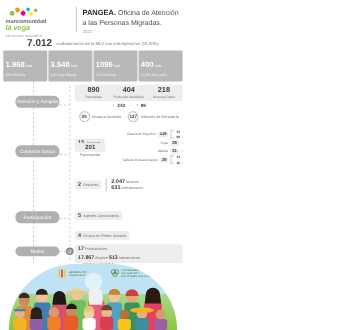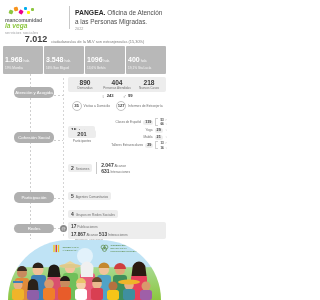--- a/index.html
+++ b/index.html
@@ -25,21 +25,21 @@
   .logo-t1 { font-size:5.2px; font-weight:bold; color:#6d6e71; letter-spacing:-0.1px; margin-top:1px;}
   .logo-t2 { font-size:6.6px; font-weight:bold; color:#8cc63f; font-style:italic; line-height:1;}
   .logo-t3 { font-size:3.6px; color:#939598; letter-spacing:0.3px; margin-top:1px;}
   .hdr-div { width:1px; background:#c9c9c9; align-self:stretch; margin:1px 5px 1px 2px; }
   .title-block { flex:1; padding-top:3px; }
   .title-line { font-size:6.4px; color:#4d4d4d; line-height:1.35; }
   .title-line b { color:#2b2b2b; font-size:6.8px; }
   .title-year { font-size:3.8px; color:#9a9a9a; margin-top:1px; }
 
   
-  .total-row { display:flex; align-items:flex-end; justify-content:center; gap:4px; padding:1px 0 2px 0; }
+  .total-row { display:flex; align-items:center; justify-content:center; gap:4px; padding:1px 0 2px 0; }
   .total-num { font-size:9px; font-weight:bold; color:#3d3d3d; }
   .total-txt { font-size:3.9px; color:#7a7a7a; }
 
   
   .stats { display:flex; gap:1px; padding:0 3px; }
   .stat { flex:1; background:#b8b8b8; color:#fff; padding:2px 1px 3px 2px; border-radius:1px; }
   .stat-num { font-size:7px; font-weight:bold; display:inline; }
   .stat-unit { font-size:3.4px; margin-left:1px; opacity:.9; }
   .stat-sub { font-size:3.2px; margin-top:1px; opacity:.85; line-height:1.2; }
 

